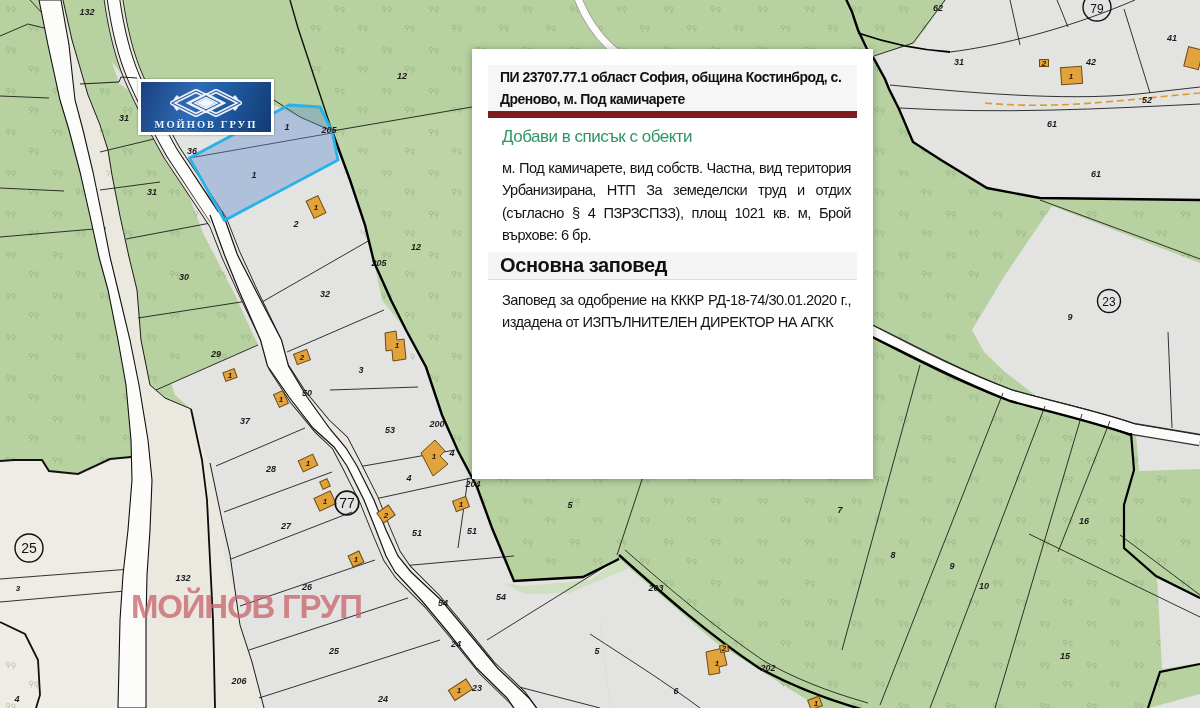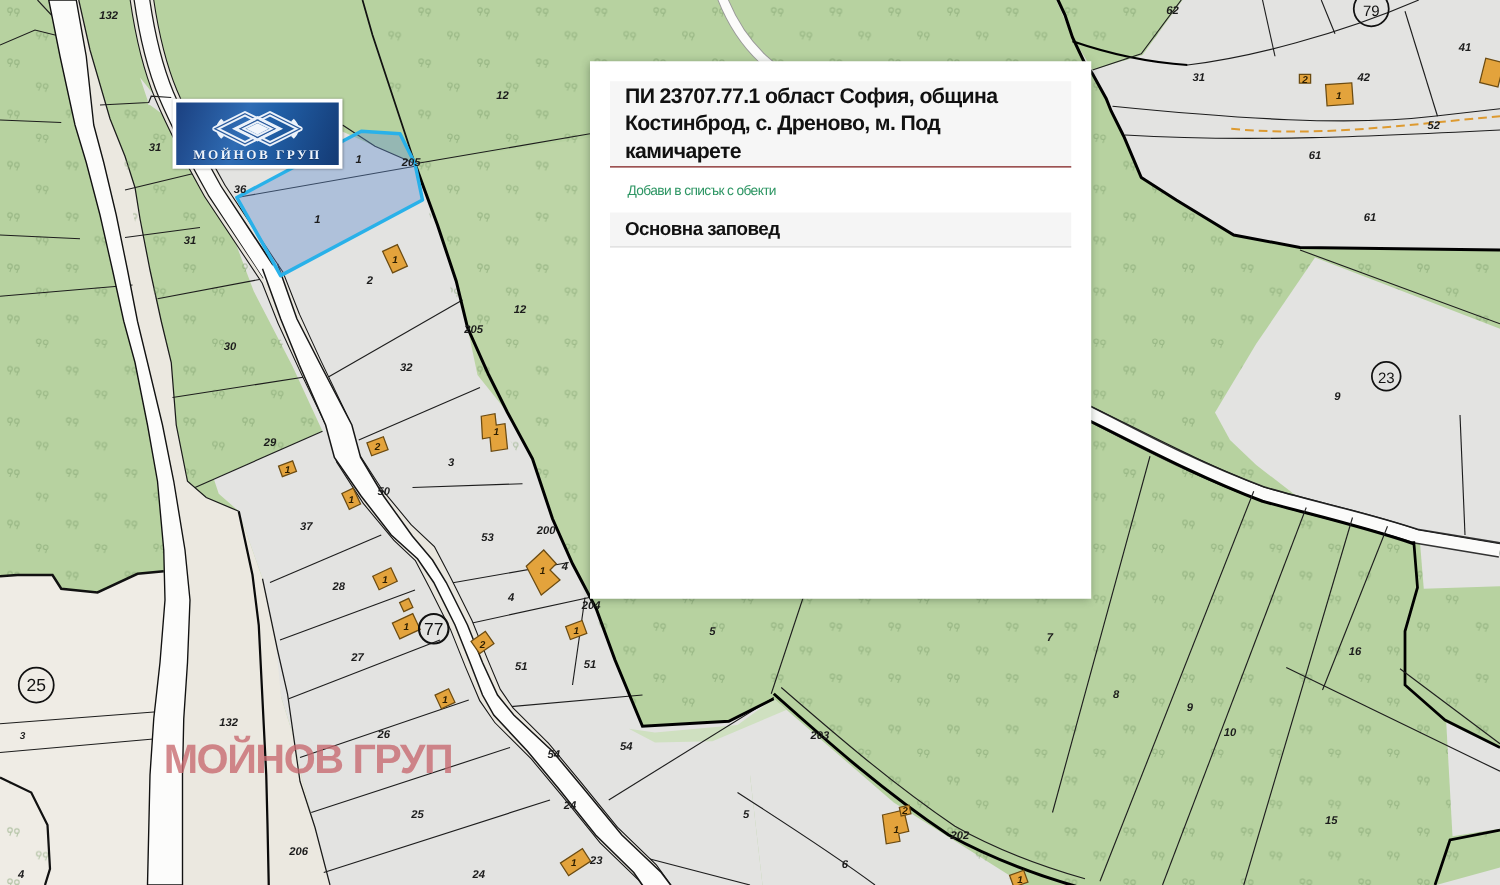--- a/index.html
+++ b/index.html
@@ -5,24 +5,24 @@
   html,body{margin:0;padding:0;background:#b5d1a0}
   body{width:1200px;height:708px;overflow:hidden;position:relative;font-family:"Liberation Sans",sans-serif}
   svg.map{position:absolute;left:0;top:0}
   .lbl{font-family:"Liberation Sans",sans-serif;font-style:italic;font-weight:bold;font-size:9px;fill:#1c1c1c}
   .blbl{font-family:"Liberation Sans",sans-serif;font-style:italic;font-weight:bold;font-size:8px;fill:#2b1d00}
   .clbl{font-family:"Liberation Sans",sans-serif;font-size:13px;fill:#111}
   .panel{position:absolute;left:472px;top:49px;width:401px;height:430px;background:#fff;box-shadow:0 1px 7px rgba(40,60,40,.45)}
   .phead{height:48px;background:linear-gradient(100deg,#c9e7c8,#eaf6ec);position:relative}
   .phead .ht{position:absolute;left:16px;top:15px;font-size:15px;color:#222}
   .phead .x{position:absolute;right:10px;top:14px;font-size:17px;color:#455a64}
-  .ptitle{margin:16px 16px 0;background:#f6f6f6;border-bottom:1px solid #7f1d1d;padding:1px 12px;font-size:17px;letter-spacing:-0.5px;font-weight:bold;line-height:22px;color:#111}
-  .plink{margin:8px 22px 0 30px;font-size:11px;letter-spacing:-0.5px;line-height:22px;color:#2e9664}
+  .ptitle{margin:16px 16px 0;background:#f6f6f6;border-bottom:7px solid #7f1d1d;padding:1px 12px;font-size:14px;letter-spacing:-0.5px;font-weight:bold;line-height:22px;color:#111}
+  .plink{margin:8px 22px 0 30px;font-size:17px;letter-spacing:-0.5px;line-height:22px;color:#2e9664}
   .pj{margin:9px 22px 0 30px;font-size:14.6px;letter-spacing:-0.5px;line-height:22.3px;color:#141414;text-align:justify}
-  .psec{margin:6px 16px 0;background:#f5f5f5;border-bottom:1px solid #dcdcdc;padding:2px 12px;font-size:15px;letter-spacing:-0.4px;font-weight:bold;line-height:23px;color:#111}
+  .psec{margin:6px 16px 0;background:#f5f5f5;border-bottom:1px solid #dcdcdc;padding:2px 12px;font-size:20px;letter-spacing:-0.4px;font-weight:bold;line-height:23px;color:#111}
   .psec2{margin:4px 16px 0}
   .wm{position:absolute;left:131px;top:588px;font-size:33px;font-weight:bold;letter-spacing:-1.2px;color:rgba(198,104,110,.78)}
   .logo{position:absolute;left:138px;top:79px;width:136px;height:56px;background:#fff;box-shadow:0 0 2px rgba(0,0,0,.4)}
   .logoin{position:absolute;left:3px;top:3px;right:3px;bottom:3px;background:linear-gradient(110deg,#1b4080 0%,#2f6cb4 40%,#2160a8 55%,#143a74 100%)}
   .logotxt{position:absolute;left:0;right:0;bottom:2px;text-align:center;font-family:"Liberation Serif",serif;font-weight:bold;font-size:10.5px;letter-spacing:2px;color:#eef5fd;text-shadow:0 1px 0 #12315e}
 </style>
 </head>
 <body>
 
 <svg class="map" width="1200" height="708" viewBox="0 0 1200 708">
@@ -343,18 +343,20 @@
   </div>
 </div>
 
 <div class="panel">
 
 
   <div class="ptitle">ПИ 23707.77.1 област София, община Костинброд, с. Дреново, м. Под камичарете</div>
 
   <div class="plink">Добави в списък с обекти</div>
 
+  <p class="pj">м. Под камичарете, вид собств. Частна, вид територия Урбанизирана, НТП За земеделски труд и отдих (съгласно § 4 ПЗРЗСПЗЗ), площ 1021 кв. м, Брой върхове: 6 бр.</p>
 
   <div class="psec">Основна заповед</div>
 
+  <p class="pj">Заповед за одобрение на КККР РД-18-74/30.01.2020 г., издадена от ИЗПЪЛНИТЕЛЕН ДИРЕКТОР НА АГКК</p>
 
 
 </div>
 
 </body></html>

